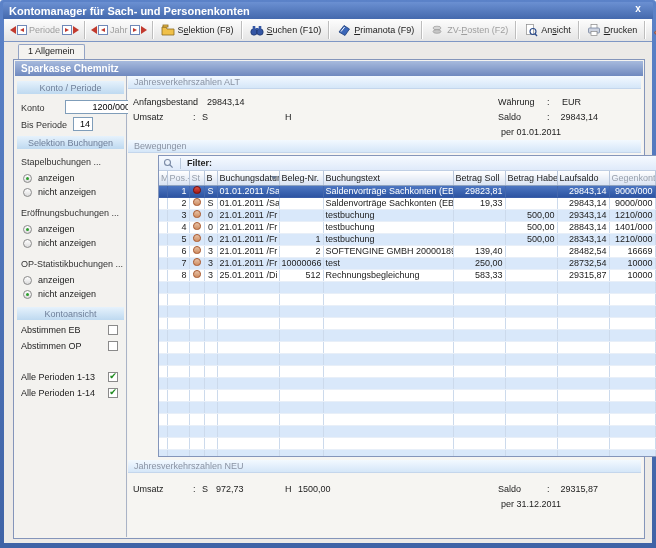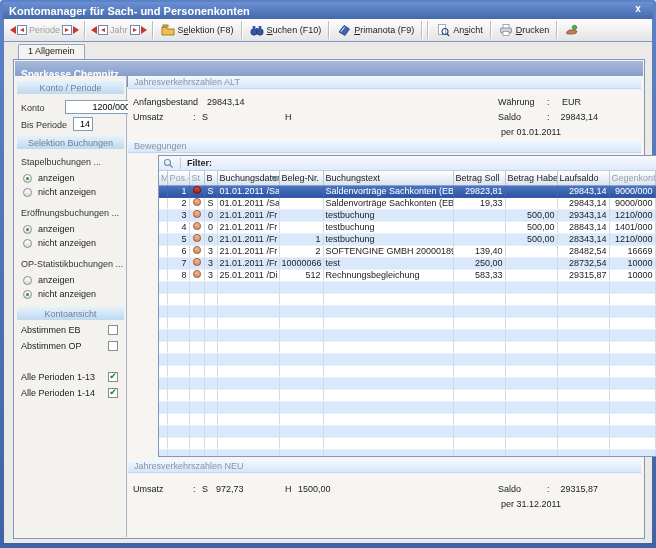--- a/index.html
+++ b/index.html
@@ -38,21 +38,21 @@
 
   
   .tabstrip { position:absolute; left:0; top:24px; right:0; height:16px; }
   .tab { position:absolute; left:14px; bottom:0; height:15px; padding:1px 9px 0 9px;
          background:#f4f3f0; border:1px solid #93a3c4; border-bottom:none;
          border-radius:2px 2px 0 0; font-size:9px; }
 
   
   .content { position:absolute; left:9px; top:40px; right:7px; bottom:4px;
              background:#f4f3f0; border:1px solid #8495ba; }
-  .bankbar { position:absolute; left:1px; top:1px; right:1px; height:26px;
+  .bankbar { position:absolute; left:1px; top:1px; right:1px; height:15px;
              background:linear-gradient(#a7badd,#6f89bf); color:#fff; font-weight:bold;
              font-size:10px; display:flex; align-items:center; padding:0 6px;text-align:right; }
 
   .leftcol { position:absolute; left:1px; top:16px; width:112px; bottom:1px;
              background:#f3f2ef; border-right:1px solid #a9b3c6; }
   .rightcol { position:absolute; left:114px; top:16px; right:1px; bottom:1px; background:#f6f5f2; }
 
   
   .sechdr { position:absolute; left:2px; right:2px; height:13px;
             background:linear-gradient(#e6f2fc,#bed9f0); color:#70809a; font-size:9px;
@@ -191,20 +191,27 @@
       </div>
       <span class="tb-sep"></span>
       <div class="tb-btn">
         <svg class="tb-icon" viewBox="0 0 14 14">
             <path d="M2 9 L7 2.5 L12.5 6 L8 12.5 Z" fill="#3a66b8" stroke="#1c3c78" stroke-width="0.8"></path>
             <path d="M4 8.6 L7.6 4" stroke="#fff" stroke-width="1"></path>
           </svg>
         <span class="tb-label"><u>P</u>rimanota (F9)</span>
       </div>
       <span class="tb-sep"></span>
+      <div class="tb-btn">
+        <svg class="tb-icon" viewBox="0 0 14 14">
+            <ellipse cx="7" cy="5" rx="4" ry="1.8" fill="#d6d6d6" stroke="#9a9a9a" stroke-width="0.7"></ellipse>
+            <ellipse cx="7" cy="8.5" rx="4" ry="1.8" fill="#c6c6c6" stroke="#9a9a9a" stroke-width="0.7"></ellipse>
+          </svg>
+        <span class="tb-label dim">ZV-<u>P</u>osten (F2)</span>
+      </div>
       <span class="tb-sep"></span>
       <div class="tb-btn">
         <svg class="tb-icon" viewBox="0 0 14 14">
             <rect x="2.5" y="1.5" width="7" height="10" fill="#fff" stroke="#8a8a8a" stroke-width="0.7"></rect>
             <circle cx="9" cy="8.5" r="3" fill="none" stroke="#2a4a8a" stroke-width="1.1"></circle>
             <line x1="11" y1="10.8" x2="13" y2="13" stroke="#2a4a8a" stroke-width="1.3"></line>
           </svg>
         <span class="tb-label">An<u>s</u>icht</span>
       </div>
       <span class="tb-sep"></span>

